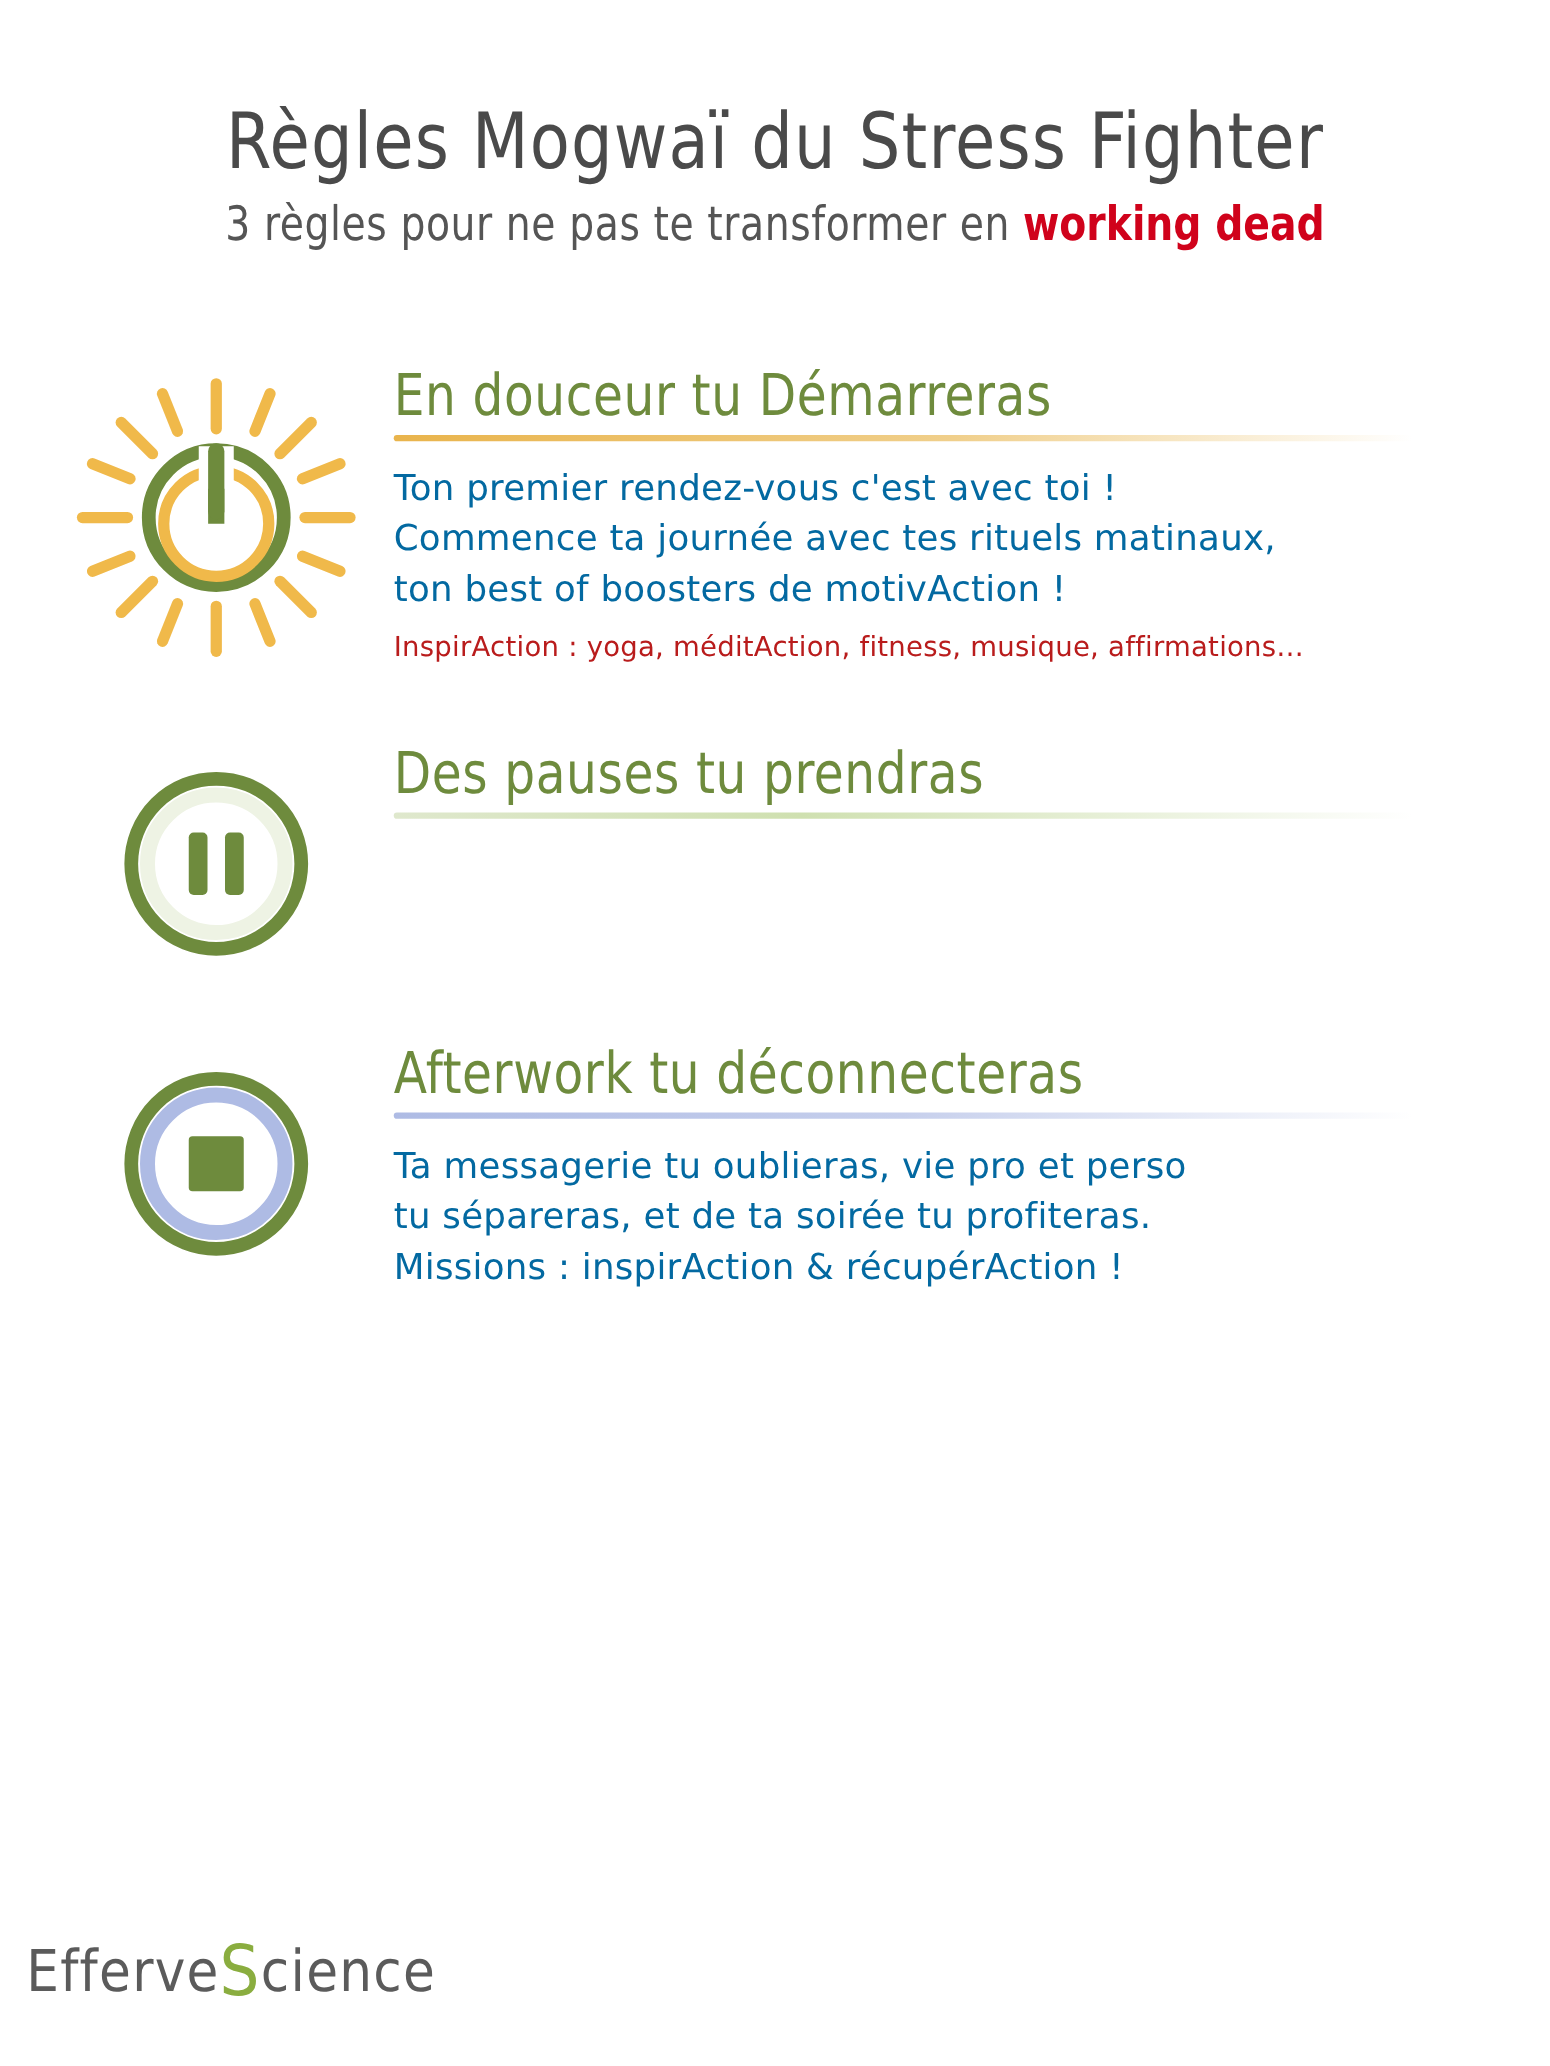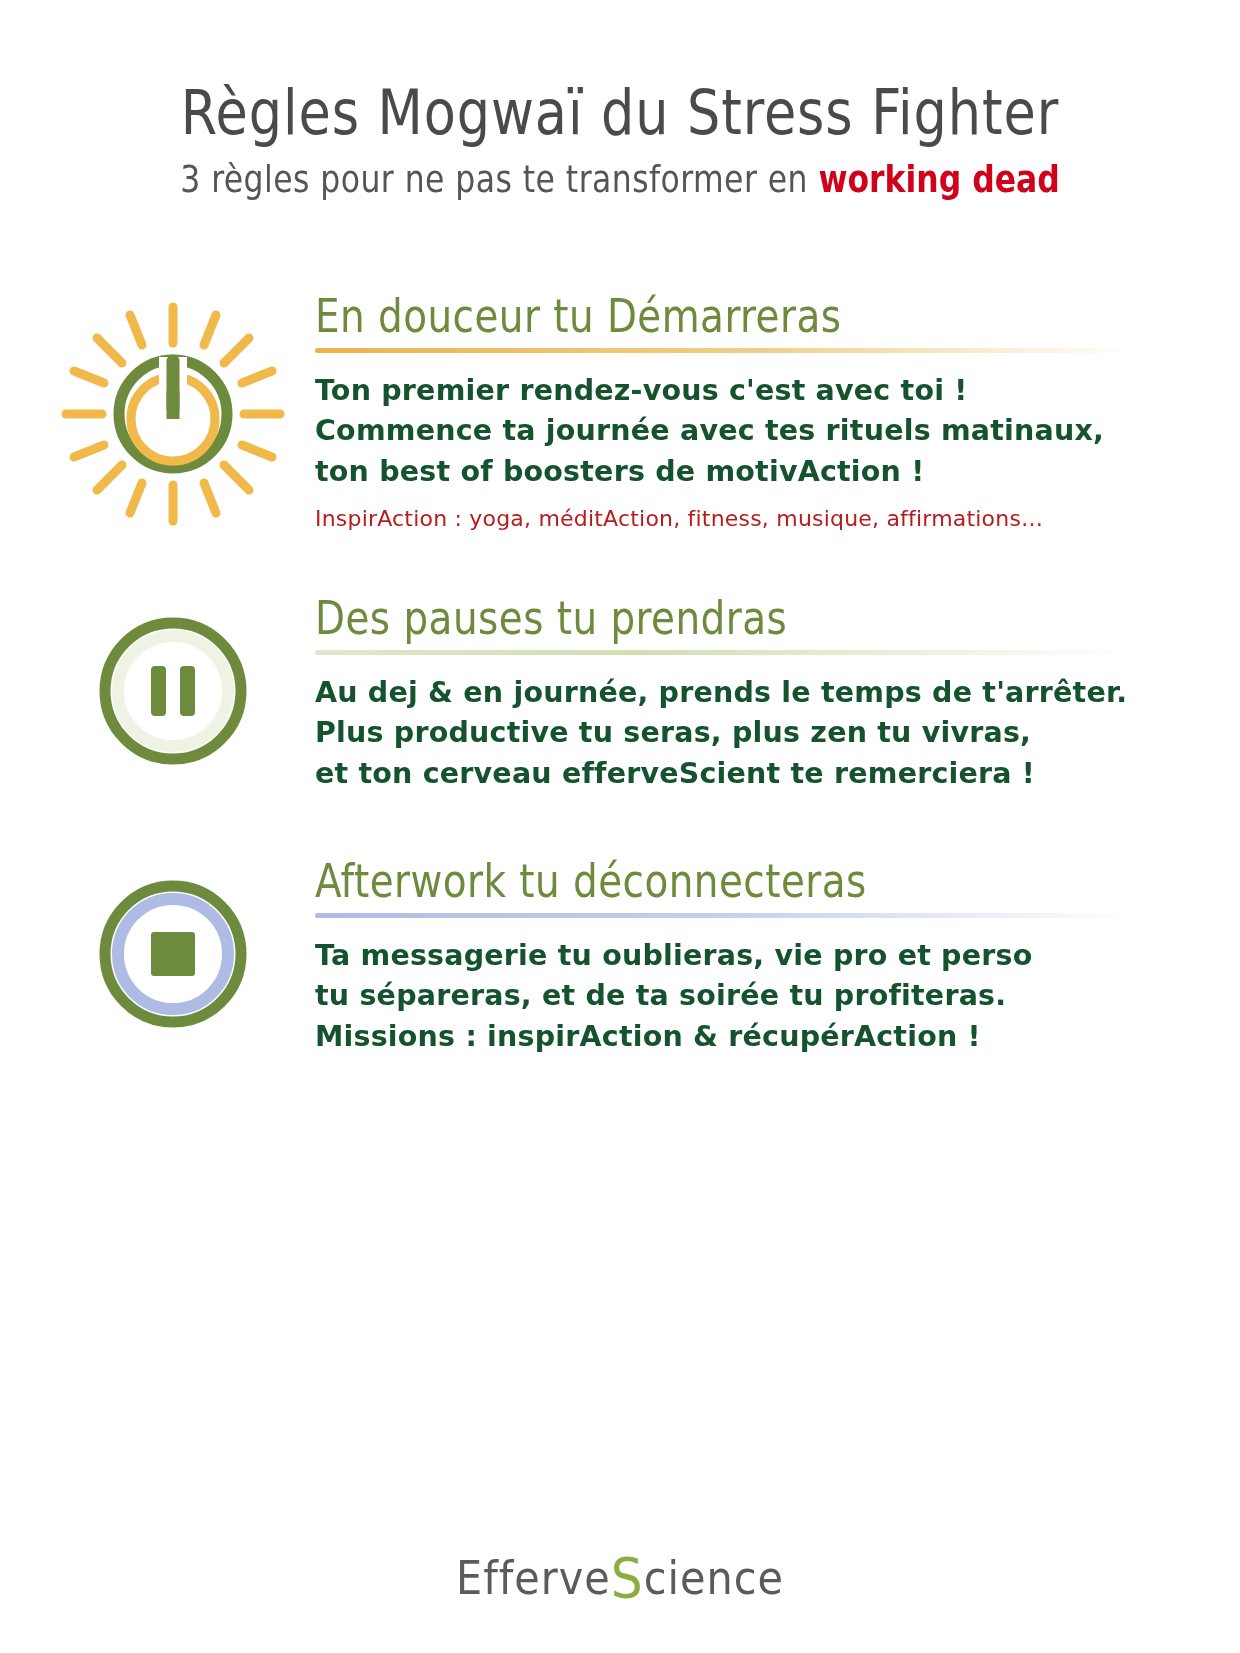--- a/index.html
+++ b/index.html
@@ -92,24 +92,23 @@
   .divider.green {
     background: linear-gradient(to right, #dfe8cd 0%, #cfe0b0 40%, #ffffff 100%);
   }
   .divider.blue {
     background: linear-gradient(to right, #aebbe4 0%, #c6cfec 50%, #ffffff 100%);
   }
   .body-text {
     font-family: "DejaVu Sans", sans-serif;
     font-size: 28.5px;
     line-height: 1.42;
-    color: #14532d;
+    color: #0369a1;
     margin: 0;
     letter-spacing: 0.2px;
-    font-weight: bold;
   }
   .note-text {
     font-family: "DejaVu Sans", sans-serif;
     font-size: 22px;
     color: #b91c1c;
     margin: 14px 0 0 0;
     letter-spacing: 0.2px;
   }
 
   
@@ -124,21 +123,22 @@
     margin-top: 10px;
   }
   .icon-wrap svg { display: block; }
 
   
   .footer {
     position: absolute;
     bottom: 46px;
     left: 0;
     right: 0;
-    text-align: center;
+    text-align: left;
+    padding-left: 21px;
   }
   .logo {
     font-family: "DejaVu Sans Condensed", "Liberation Sans Narrow", "Liberation Sans", sans-serif;
     font-size: 46px;
     color: #5b5b5b;
     letter-spacing: 1px;
     display: inline-block;
   }
   .logo .big-s {
     color: #8aad3f;
@@ -206,23 +206,20 @@
           <circle cx="80" cy="80" r="68" fill="none" stroke="#6e8b3d" stroke-width="11"></circle>
           <circle cx="80" cy="80" r="55" fill="none" stroke="#eef3e4" stroke-width="12"></circle>
           <rect x="58" y="55" width="15" height="50" rx="4" fill="#6e8b3d"></rect>
           <rect x="87" y="55" width="15" height="50" rx="4" fill="#6e8b3d"></rect>
         </svg>
       </div>
     </div>
     <div class="text-col">
       <h2 class="rule-title">Des pauses tu prendras</h2>
       <div class="divider green"></div>
-      <p class="body-text" style="white-space: pre-line;">Au dej &amp; en journée, prends le temps de t'arrêter.
-Plus productive tu seras, plus zen tu vivras,
-et ton cerveau efferveScient te remerciera !</p>
     </div>
   </div>
 
   <div class="rule" style="margin-top: 62px;">
     <div class="icon-col">
       <div class="icon-wrap small">
         <svg viewBox="0 0 160 160" width="160" height="160" aria-hidden="true">
           <circle cx="80" cy="80" r="68" fill="none" stroke="#6e8b3d" stroke-width="11"></circle>
           <circle cx="80" cy="80" r="55" fill="none" stroke="#aebbe4" stroke-width="12"></circle>
           <rect x="58" y="58" width="44" height="44" rx="3" fill="#6e8b3d"></rect>

